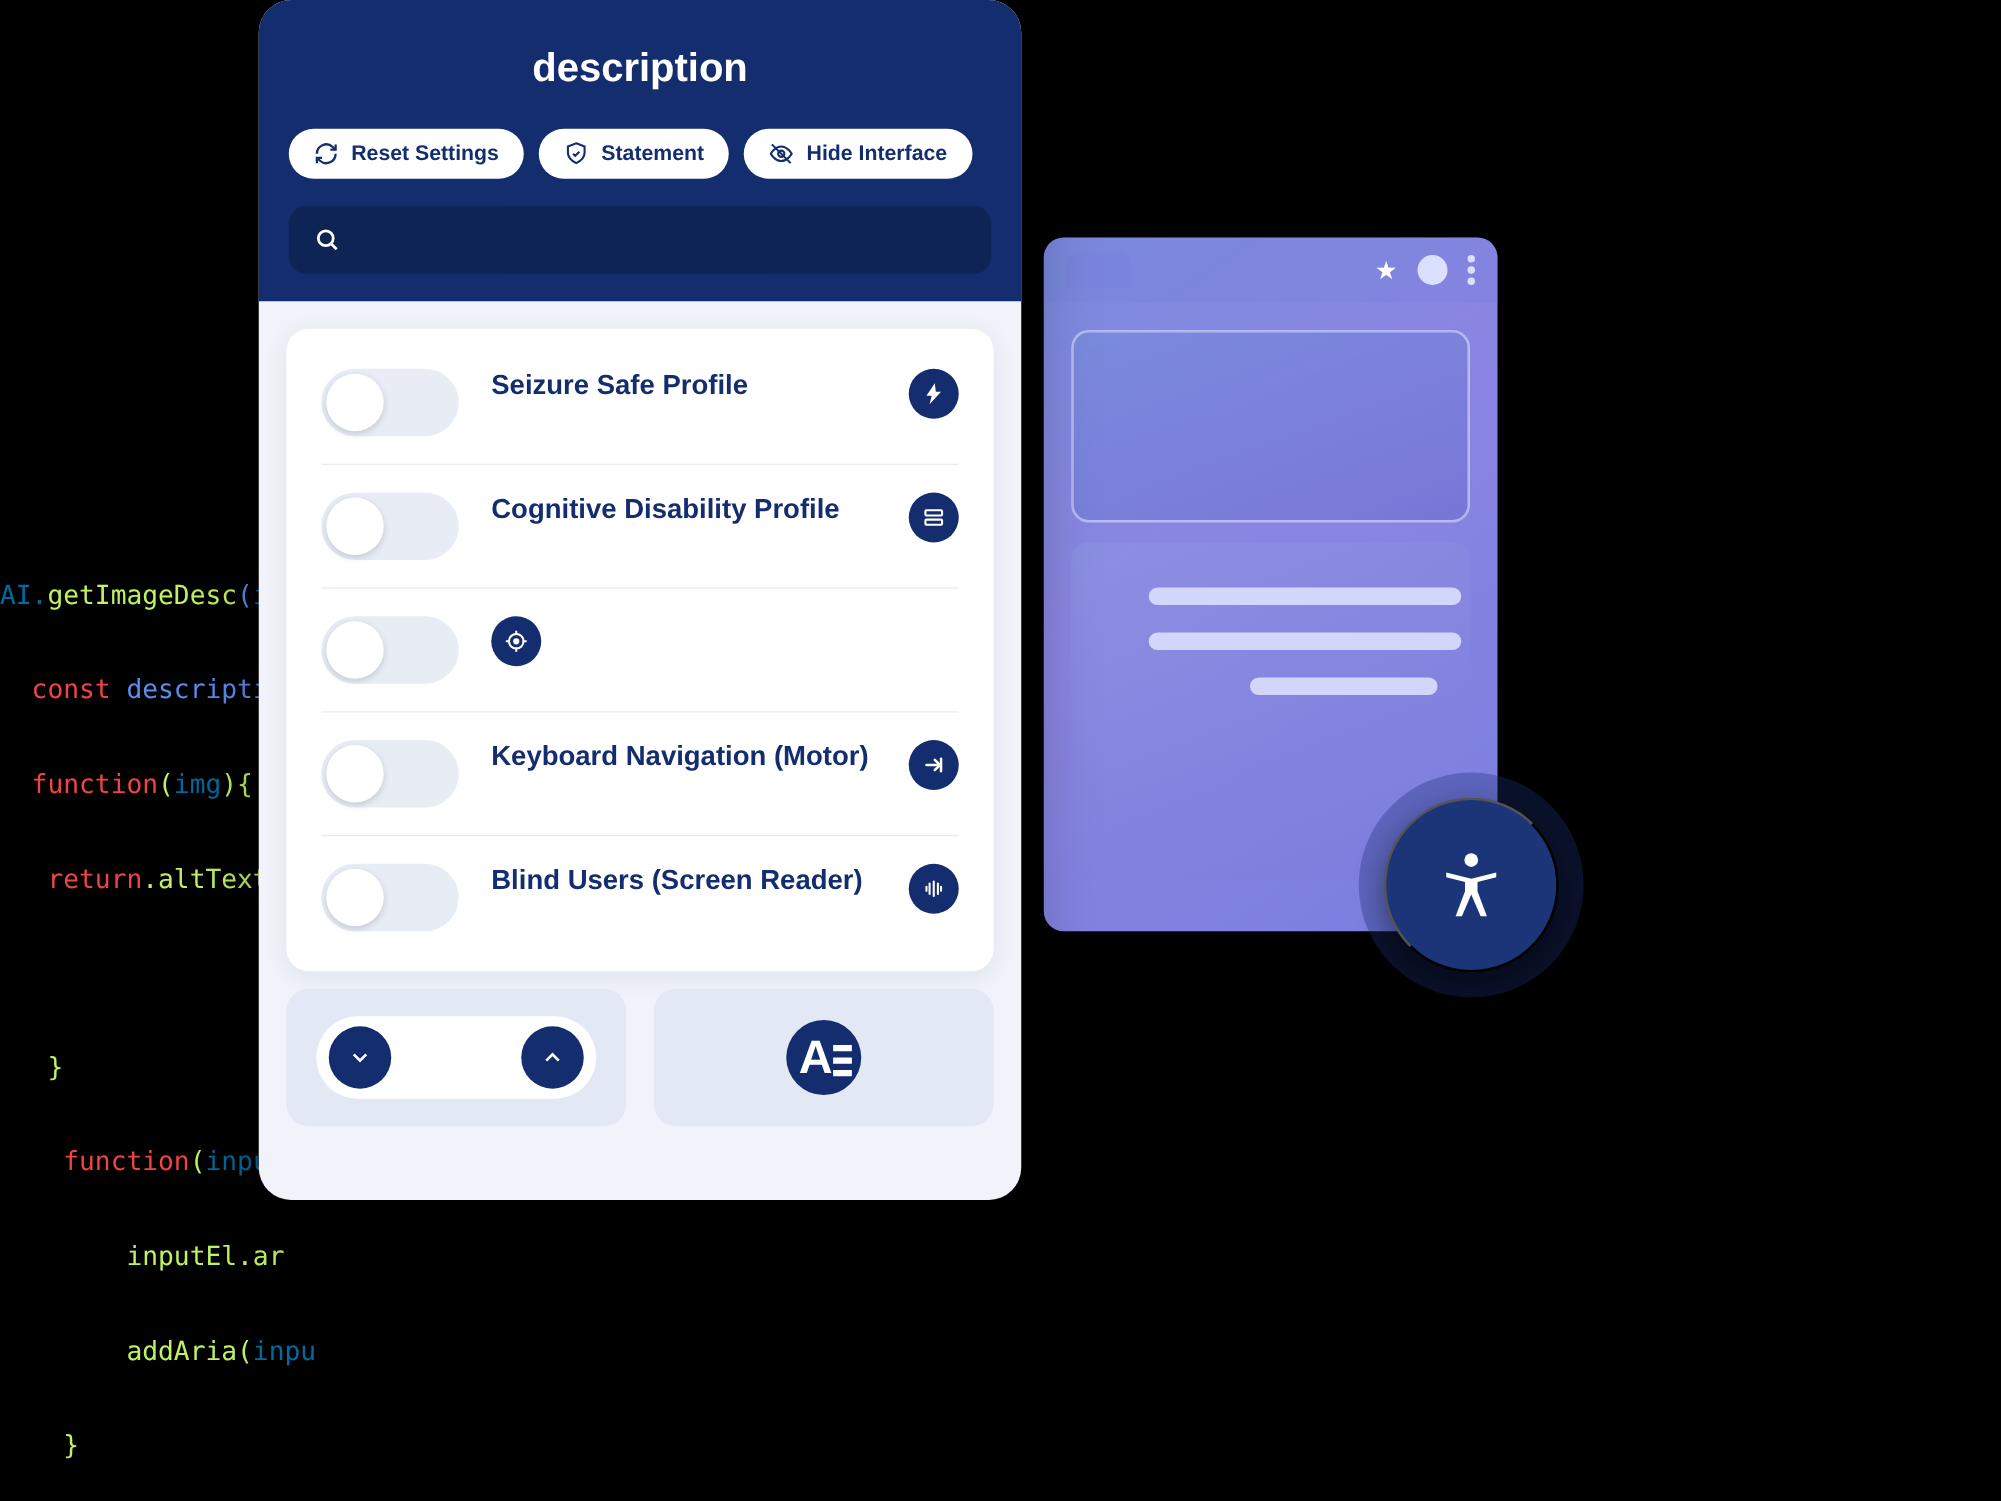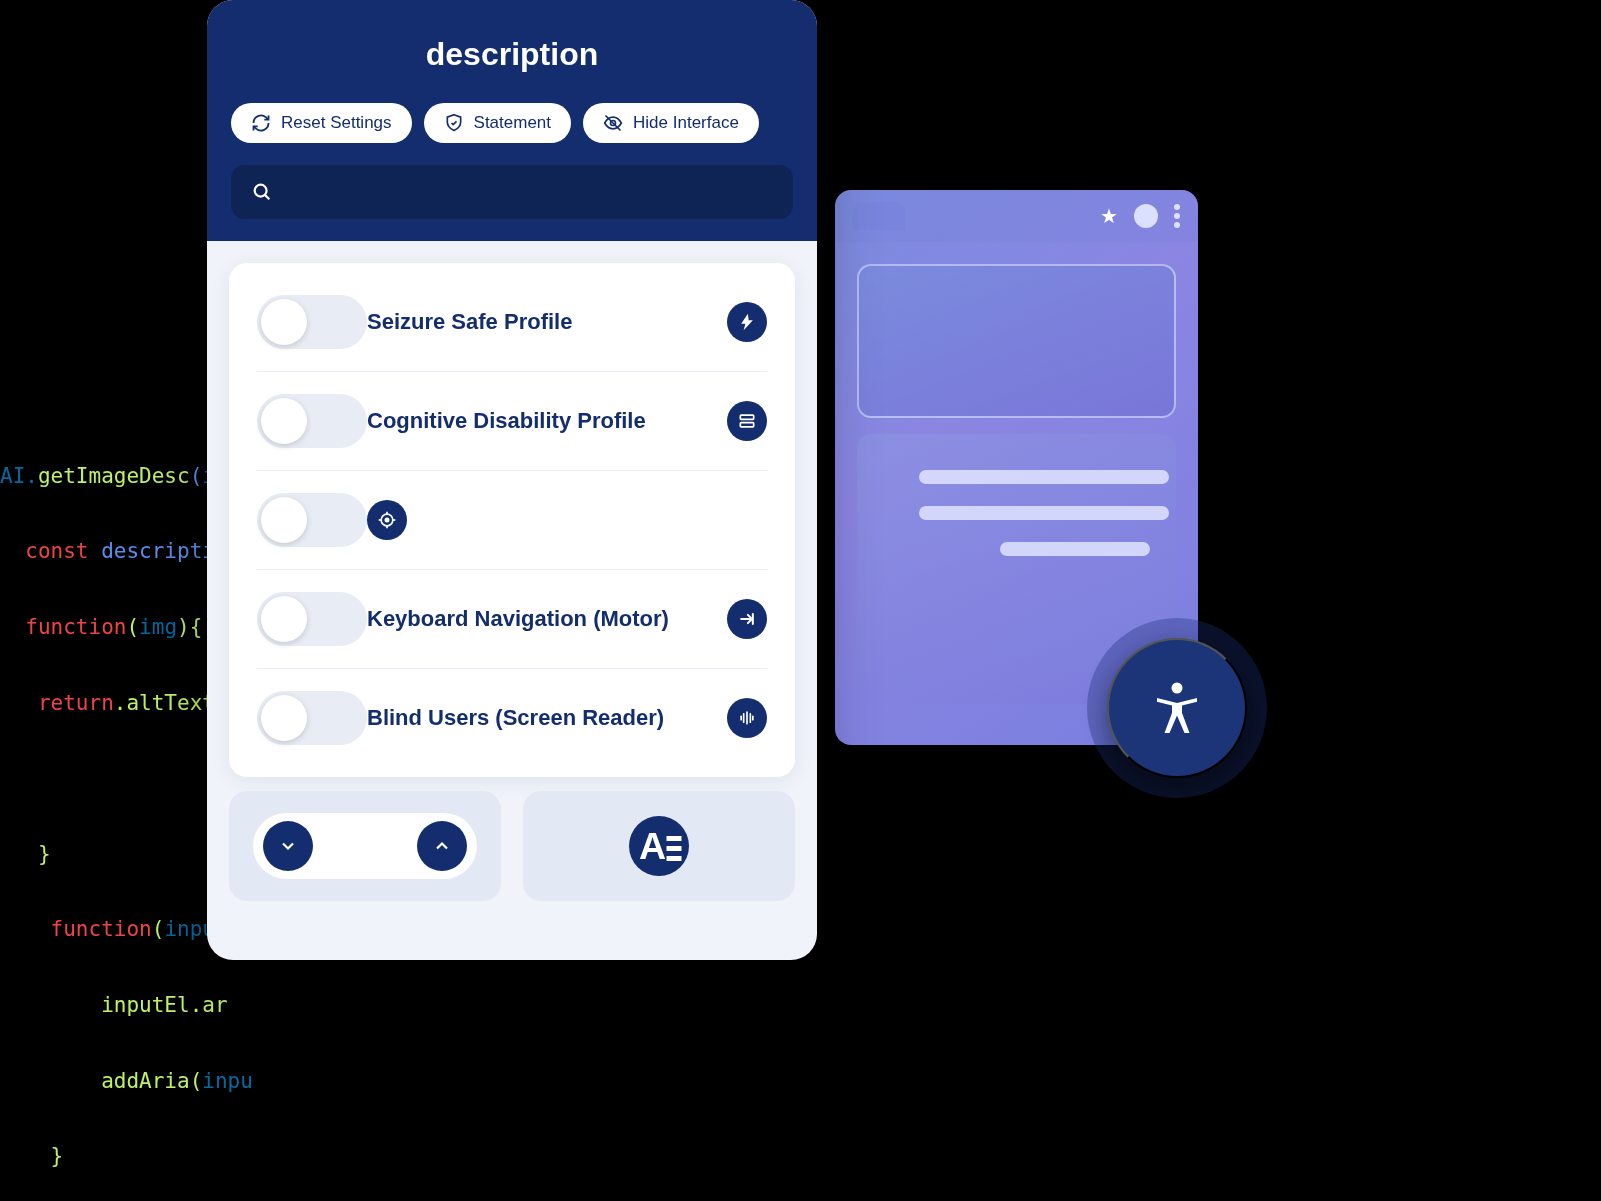--- a/index.html
+++ b/index.html
@@ -121,42 +121,42 @@
   }
   .pill-row {
     display:flex; gap: 12px; margin-bottom: 22px;
   }
   .pill {
     flex: 0 0 auto;
     background: #fff;
     color: #132d6e;
     border-radius: 999px;
     padding: 10px 20px;
-    font-size: 17px; font-weight: 400;
+    font-size: 17px; font-weight: 700;
     display:flex; align-items:flex-start; gap: 10px;
     border: none; cursor: pointer;
   }
   .pill svg { width: 20px; height: 20px; }
   .search-bar {
     background: #0d2455;
     height: 54px;
     border-radius: 14px;
     display:flex; align-items:center; padding: 0 20px;
   }
   .search-bar svg { width:22px; height:22px; color:#fff; stroke:#fff; }
 
   .profiles-card {
     margin: 22px 22px 14px;
     background: #fff;
     border-radius: 18px;
     box-shadow: 0 4px 20px rgba(19,45,110,0.08);
     padding: 10px 28px;
   }
   .profile-row {
-    display:flex; align-items:center; 
+    display:flex; align-items:flex-start; gap: 26px;
     padding: 22px 0;
     border-bottom: 1px solid #e8ecf4;
   }
   .profile-row:last-child { border-bottom: none; }
   .toggle {
     width: 110px; height: 54px; border-radius: 27px;
     background: #e7ecf5; position: relative; cursor: pointer;
     flex-shrink: 0;
   }
   .toggle::after {

